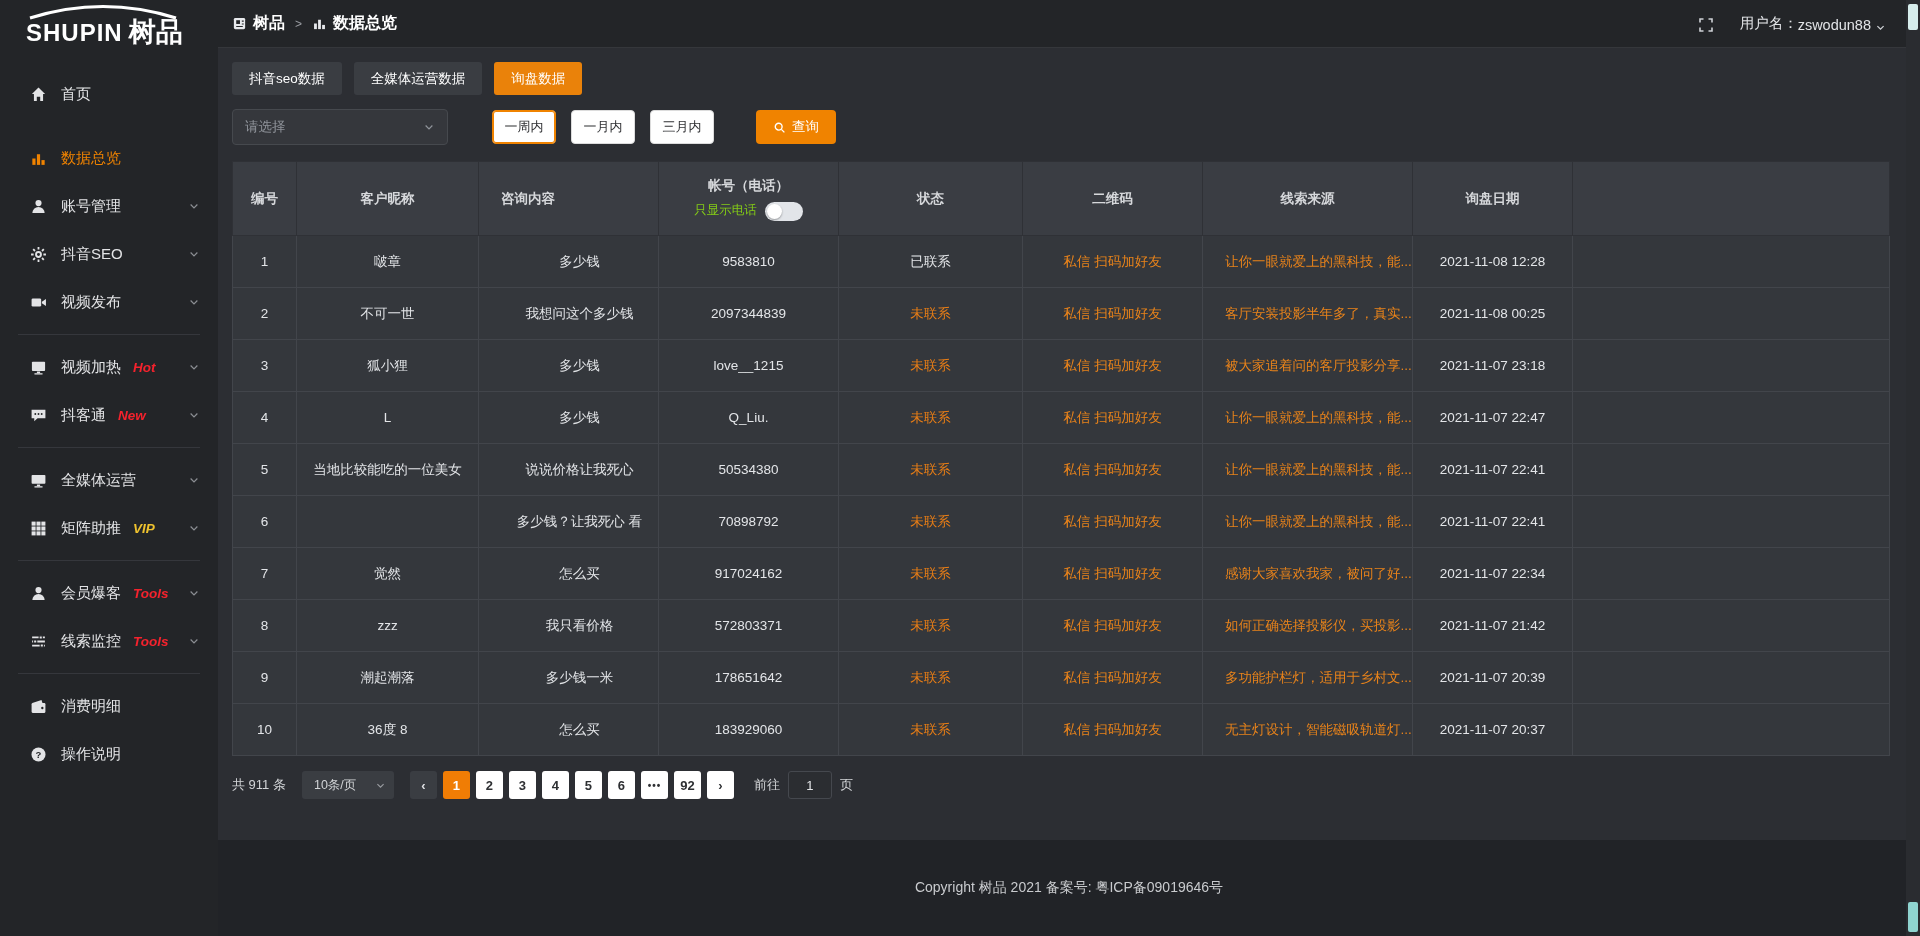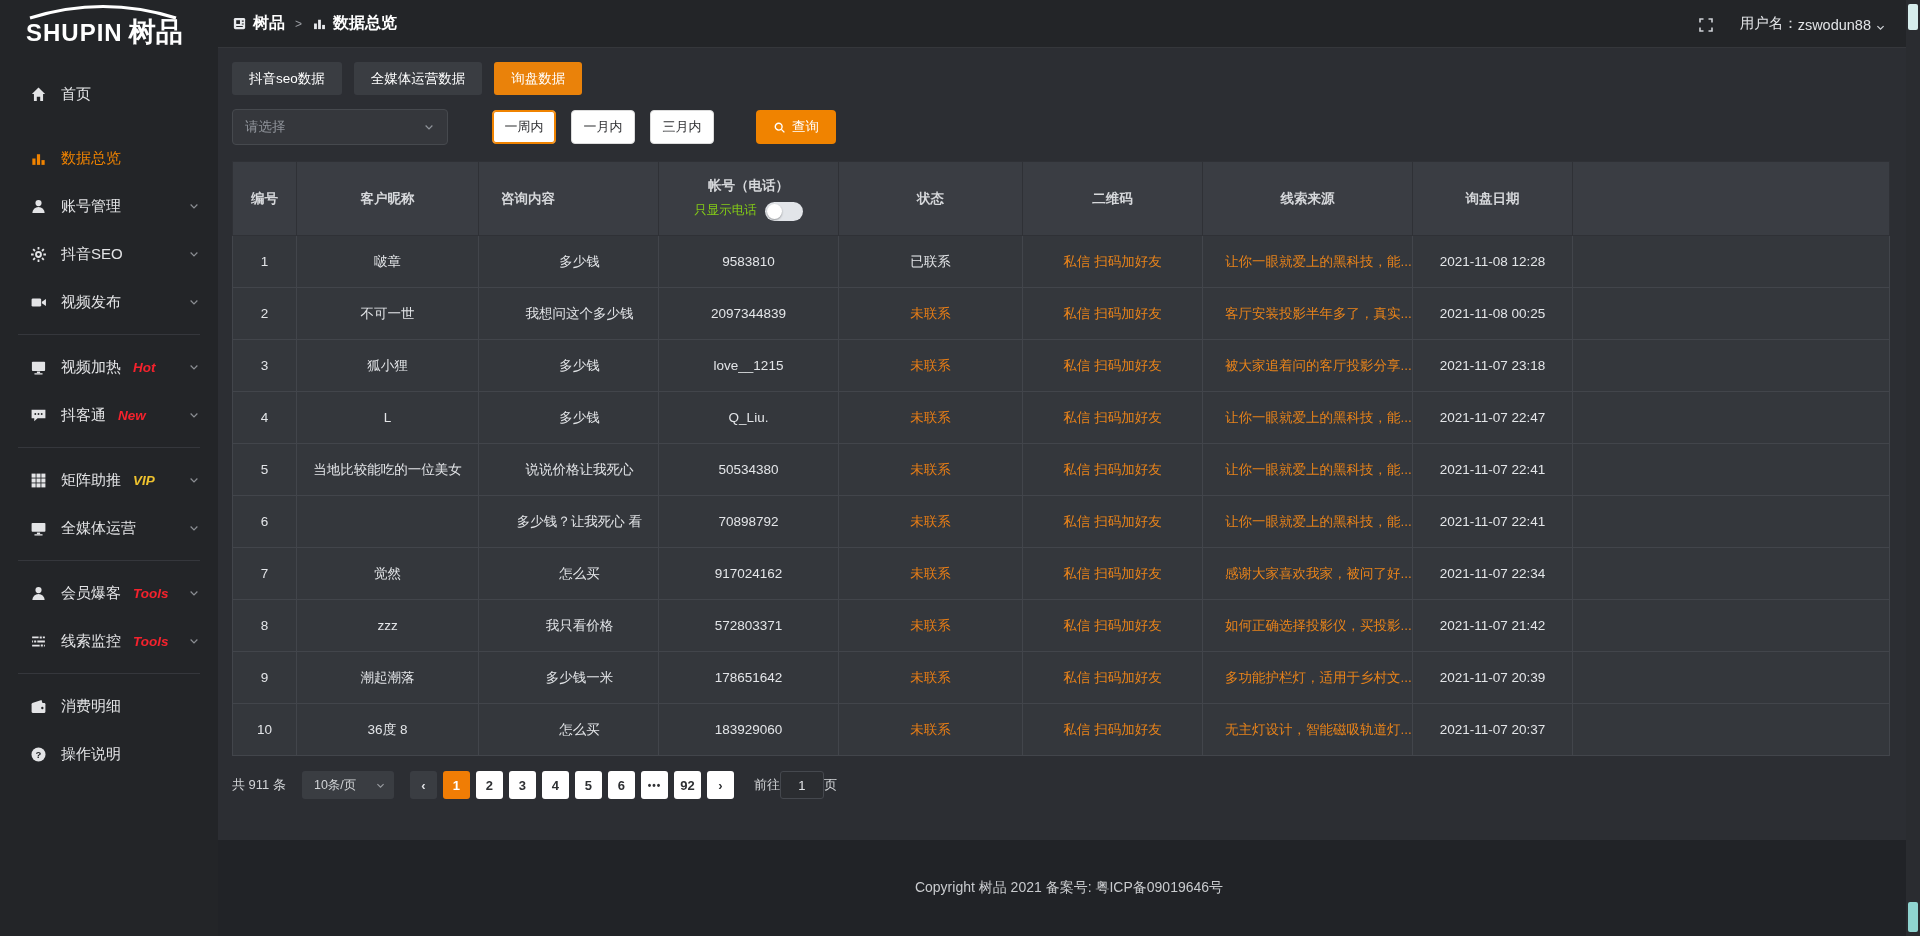--- a/index.html
+++ b/index.html
@@ -85,21 +85,21 @@
   .size-select { width:92px; height:28px; background:#3a3d42; border-radius:3px; display:flex;
     align-items:center; padding:0 8px 0 12px; font-size:12.5px; color:#d2d4d7; cursor:pointer; margin-right:16px; }
   .size-select .sel-chev { margin-left:auto; display:inline-flex; color:#9a9da2; }
   .size-select .sel-chev svg { width:11px; height:11px; }
   .pg-btn { min-width:27px; height:28px; border-radius:3px; background:#fff; color:#2e3033;
     font-size:13px; font-weight:600; border:none; display:flex; align-items:center; justify-content:center;
     padding:0 5px; margin-right:6px; cursor:pointer; font-family:inherit; }
   .pg-btn.dark { background:#3a3d42; color:#dfe1e4; }
   .pg-btn.active { background:#f07d05; color:#fff; }
   .pg-btn.dots { font-size:10px; letter-spacing:1px; }
-  .goto { display:flex; align-items:center; margin-left:14px; }
+  .goto { display:flex; align-items:center; margin-left:14px; gap:8px; }
   .goto-input { width:44px; height:28px; background:#2b2d31; border:1px solid #45484e; border-radius:3px;
     color:#e3e5e8; text-align:center; font-size:13px; font-family:inherit; }
 
   .footer { height:96px; background:#212327; display:flex; align-items:center; justify-content:center;
     color:#c9cbce; font-size:14px; }
 
   
   .scrollbar { position:fixed; right:0; top:0; width:14px; height:936px; background:#2a2c30; }
   .sb-thumb-top { position:absolute; top:4px; left:2px; width:10px; height:26px; background:#d7eeed; border-radius:2px; }
   .sb-thumb-bottom { position:absolute; bottom:4px; left:2px; width:10px; height:30px; background:#8fd4d0; border-radius:2px; }
@@ -221,51 +221,51 @@
             <svg viewBox="0 0 16 16">
               <path d="M3.5 6 8 10.5 12.5 6" stroke="currentColor" stroke-width="1.6" fill="none"></path>
             </svg>
           </span>
         </div>
         <div class="nav-divider"></div>
         <div class="nav-item">
           <span class="icn">
             <svg viewBox="0 0 16 16">
               <g fill="currentColor">
+                <rect x="1.5" y="2.8" width="13" height="8.2" rx="0.8"></rect>
+                <rect x="6.5" y="11.8" width="3" height="1.6"></rect>
+                <rect x="4.2" y="13.4" width="7.6" height="1.2"></rect>
+              </g>
+            </svg>
+          </span>
+          <span>全媒体运营</span>
+          <span class="chev">
+            <svg viewBox="0 0 16 16">
+              <path d="M3.5 6 8 10.5 12.5 6" stroke="currentColor" stroke-width="1.6" fill="none"></path>
+            </svg>
+          </span>
+        </div>
+        <div class="nav-item">
+          <span class="icn">
+            <svg viewBox="0 0 16 16">
+              <g fill="currentColor">
                 <rect x="1.5" y="1.5" width="3.8" height="3.8"></rect>
                 <rect x="6.1" y="1.5" width="3.8" height="3.8"></rect>
                 <rect x="10.7" y="1.5" width="3.8" height="3.8"></rect>
                 <rect x="1.5" y="6.1" width="3.8" height="3.8"></rect>
                 <rect x="6.1" y="6.1" width="3.8" height="3.8"></rect>
                 <rect x="10.7" y="6.1" width="3.8" height="3.8"></rect>
                 <rect x="1.5" y="10.7" width="3.8" height="3.8"></rect>
                 <rect x="6.1" y="10.7" width="3.8" height="3.8"></rect>
                 <rect x="10.7" y="10.7" width="3.8" height="3.8"></rect>
               </g>
             </svg>
           </span>
           <span>矩阵助推</span>
           <span class="badge" style="color: rgb(238, 194, 46);">VIP</span>
-          <span class="chev">
-            <svg viewBox="0 0 16 16">
-              <path d="M3.5 6 8 10.5 12.5 6" stroke="currentColor" stroke-width="1.6" fill="none"></path>
-            </svg>
-          </span>
-        </div>
-        <div class="nav-item">
-          <span class="icn">
-            <svg viewBox="0 0 16 16">
-              <g fill="currentColor">
-                <rect x="1.5" y="2.8" width="13" height="8.2" rx="0.8"></rect>
-                <rect x="6.5" y="11.8" width="3" height="1.6"></rect>
-                <rect x="4.2" y="13.4" width="7.6" height="1.2"></rect>
-              </g>
-            </svg>
-          </span>
-          <span>全媒体运营</span>
           <span class="chev">
             <svg viewBox="0 0 16 16">
               <path d="M3.5 6 8 10.5 12.5 6" stroke="currentColor" stroke-width="1.6" fill="none"></path>
             </svg>
           </span>
         </div>
         <div class="nav-divider"></div>
         <div class="nav-item">
           <span class="icn">
             <svg viewBox="0 0 16 16">

